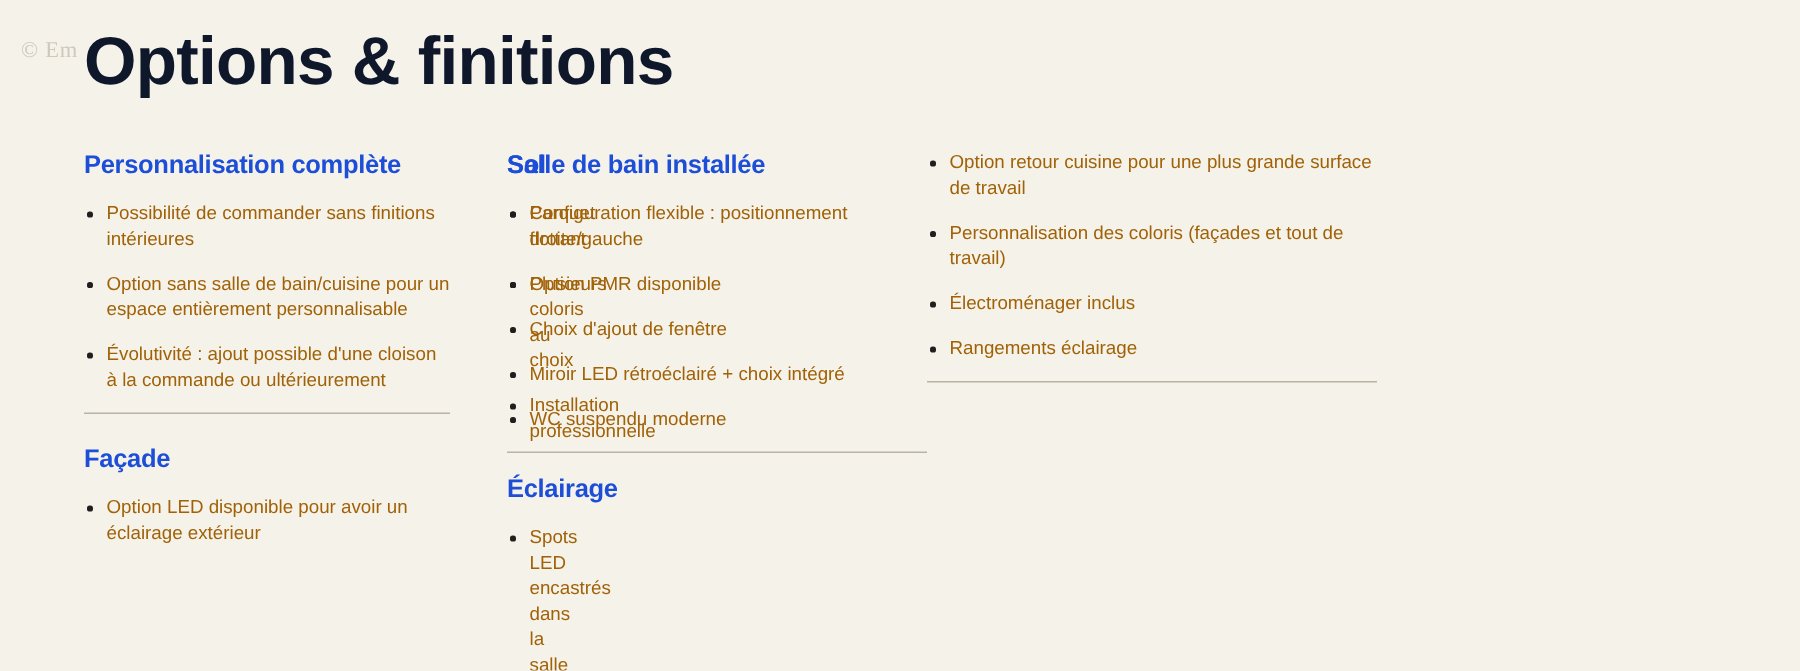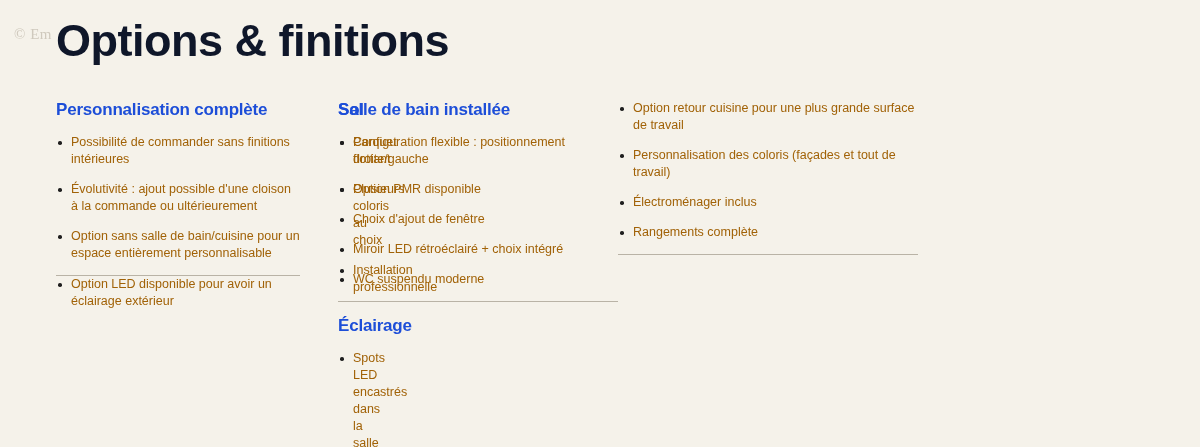--- a/index.html
+++ b/index.html
@@ -109,27 +109,28 @@
 
   <h1 class="page-title">Options &amp; finitions</h1>
 
   <div class="columns">
 
     <div class="col col-1">
       <div class="block">
         <div class="section-heading">Personnalisation complète</div>
         <ul class="bullets">
           <li>Possibilité de commander sans finitions intérieures</li>
+          <li>Option sans salle de bain/cuisine pour un espace entièrement personnalisable</li>
           <li>Évolutivité : ajout possible d'une cloison à la commande ou ultérieurement</li>
-          <li>Option sans salle de bain/cuisine pour un espace entièrement personnalisable</li>
         </ul>
         <div class="divider"></div>
       </div>
 
       <div class="block">
+        <div class="section-heading second">Façade</div>
         <ul class="bullets">
           <li>Option LED disponible pour avoir un éclairage extérieur</li>
         </ul>
 
       </div>
     </div>
 
     <div class="col col-2">
       <div class="block">
         <div class="section-heading">Sol</div>
@@ -163,20 +164,20 @@
         <div class="divider"></div>
       </div>
     </div>
 
     <div class="col col-4">
       <div class="block">
         <ul class="bullets">
           <li>Option retour cuisine pour une plus grande surface de travail</li>
           <li>Personnalisation des coloris (façades et tout de travail)</li>
           <li>Électroménager inclus</li>
-          <li>Rangements complète</li>
+          <li>Rangements éclairage</li>
         </ul>
         <div class="divider"></div>
       </div>
     </div>
 
   </div>
 </div>
 
 </body></html>

